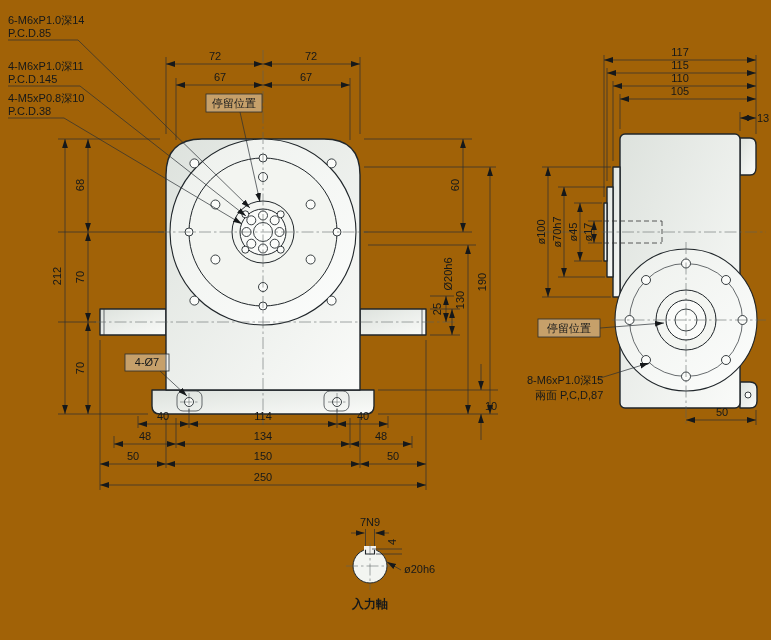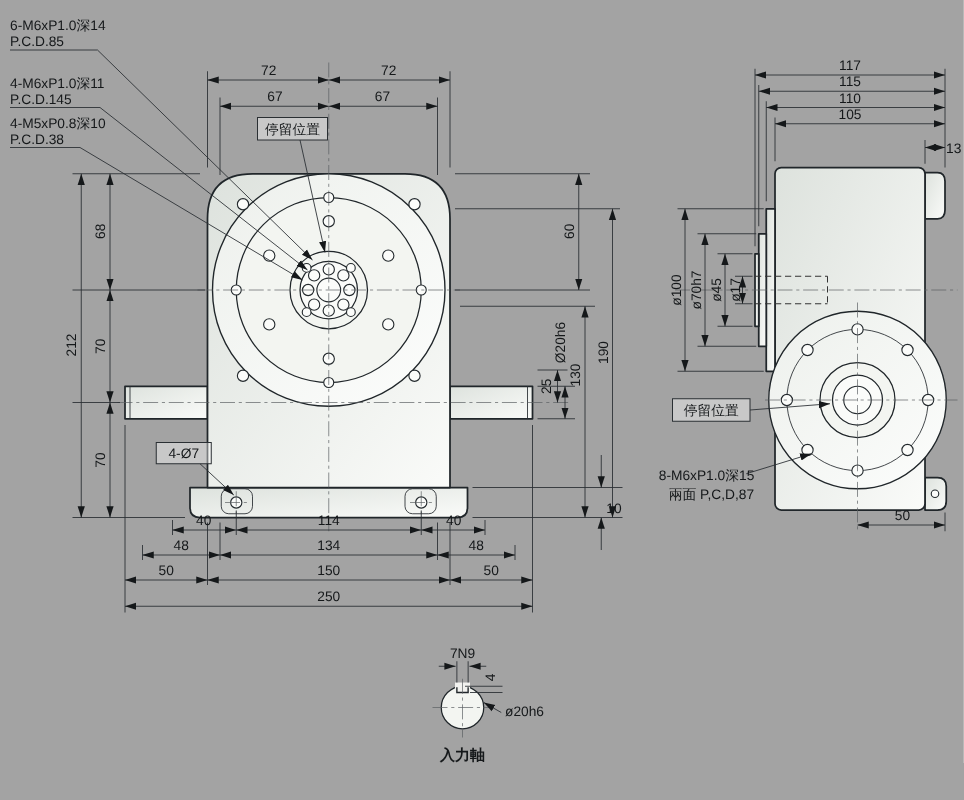--- a/index.html
+++ b/index.html
@@ -1,17 +1,17 @@
 <!DOCTYPE html>
 <html><head>
 <meta charset="utf-8">
 <style>
   html,body{margin:0;padding:0}
   body{background:#e7e7e5}
-  .stage{position:relative;width:771px;height:640px;background:#a3a3a3;overflow:hidden;
+  .stage{position:relative;width:771px;height:640px;background:#a16207;overflow:hidden;
          font-family:"Liberation Sans","DejaVu Sans",sans-serif}
   svg{display:block}
   svg text{font-family:"Liberation Sans","DejaVu Sans",sans-serif;font-size:11px;fill:#15181a}
   .tc{text-anchor:middle}
   .bold{font-weight:bold;font-size:12px}
   .part{fill:url(#gA);stroke:#20262a;stroke-width:1.4;stroke-linejoin:round}
   .face{stroke:#20262a;stroke-width:1.1;fill:url(#gB)}
   .face2{stroke:#20262a;stroke-width:1;fill:#f3f5f1}
   .face3{stroke:#20262a;stroke-width:1;fill:#fafbf9}
   .hole{stroke:#242a2e;stroke-width:0.9;fill:#fbfcfa}

